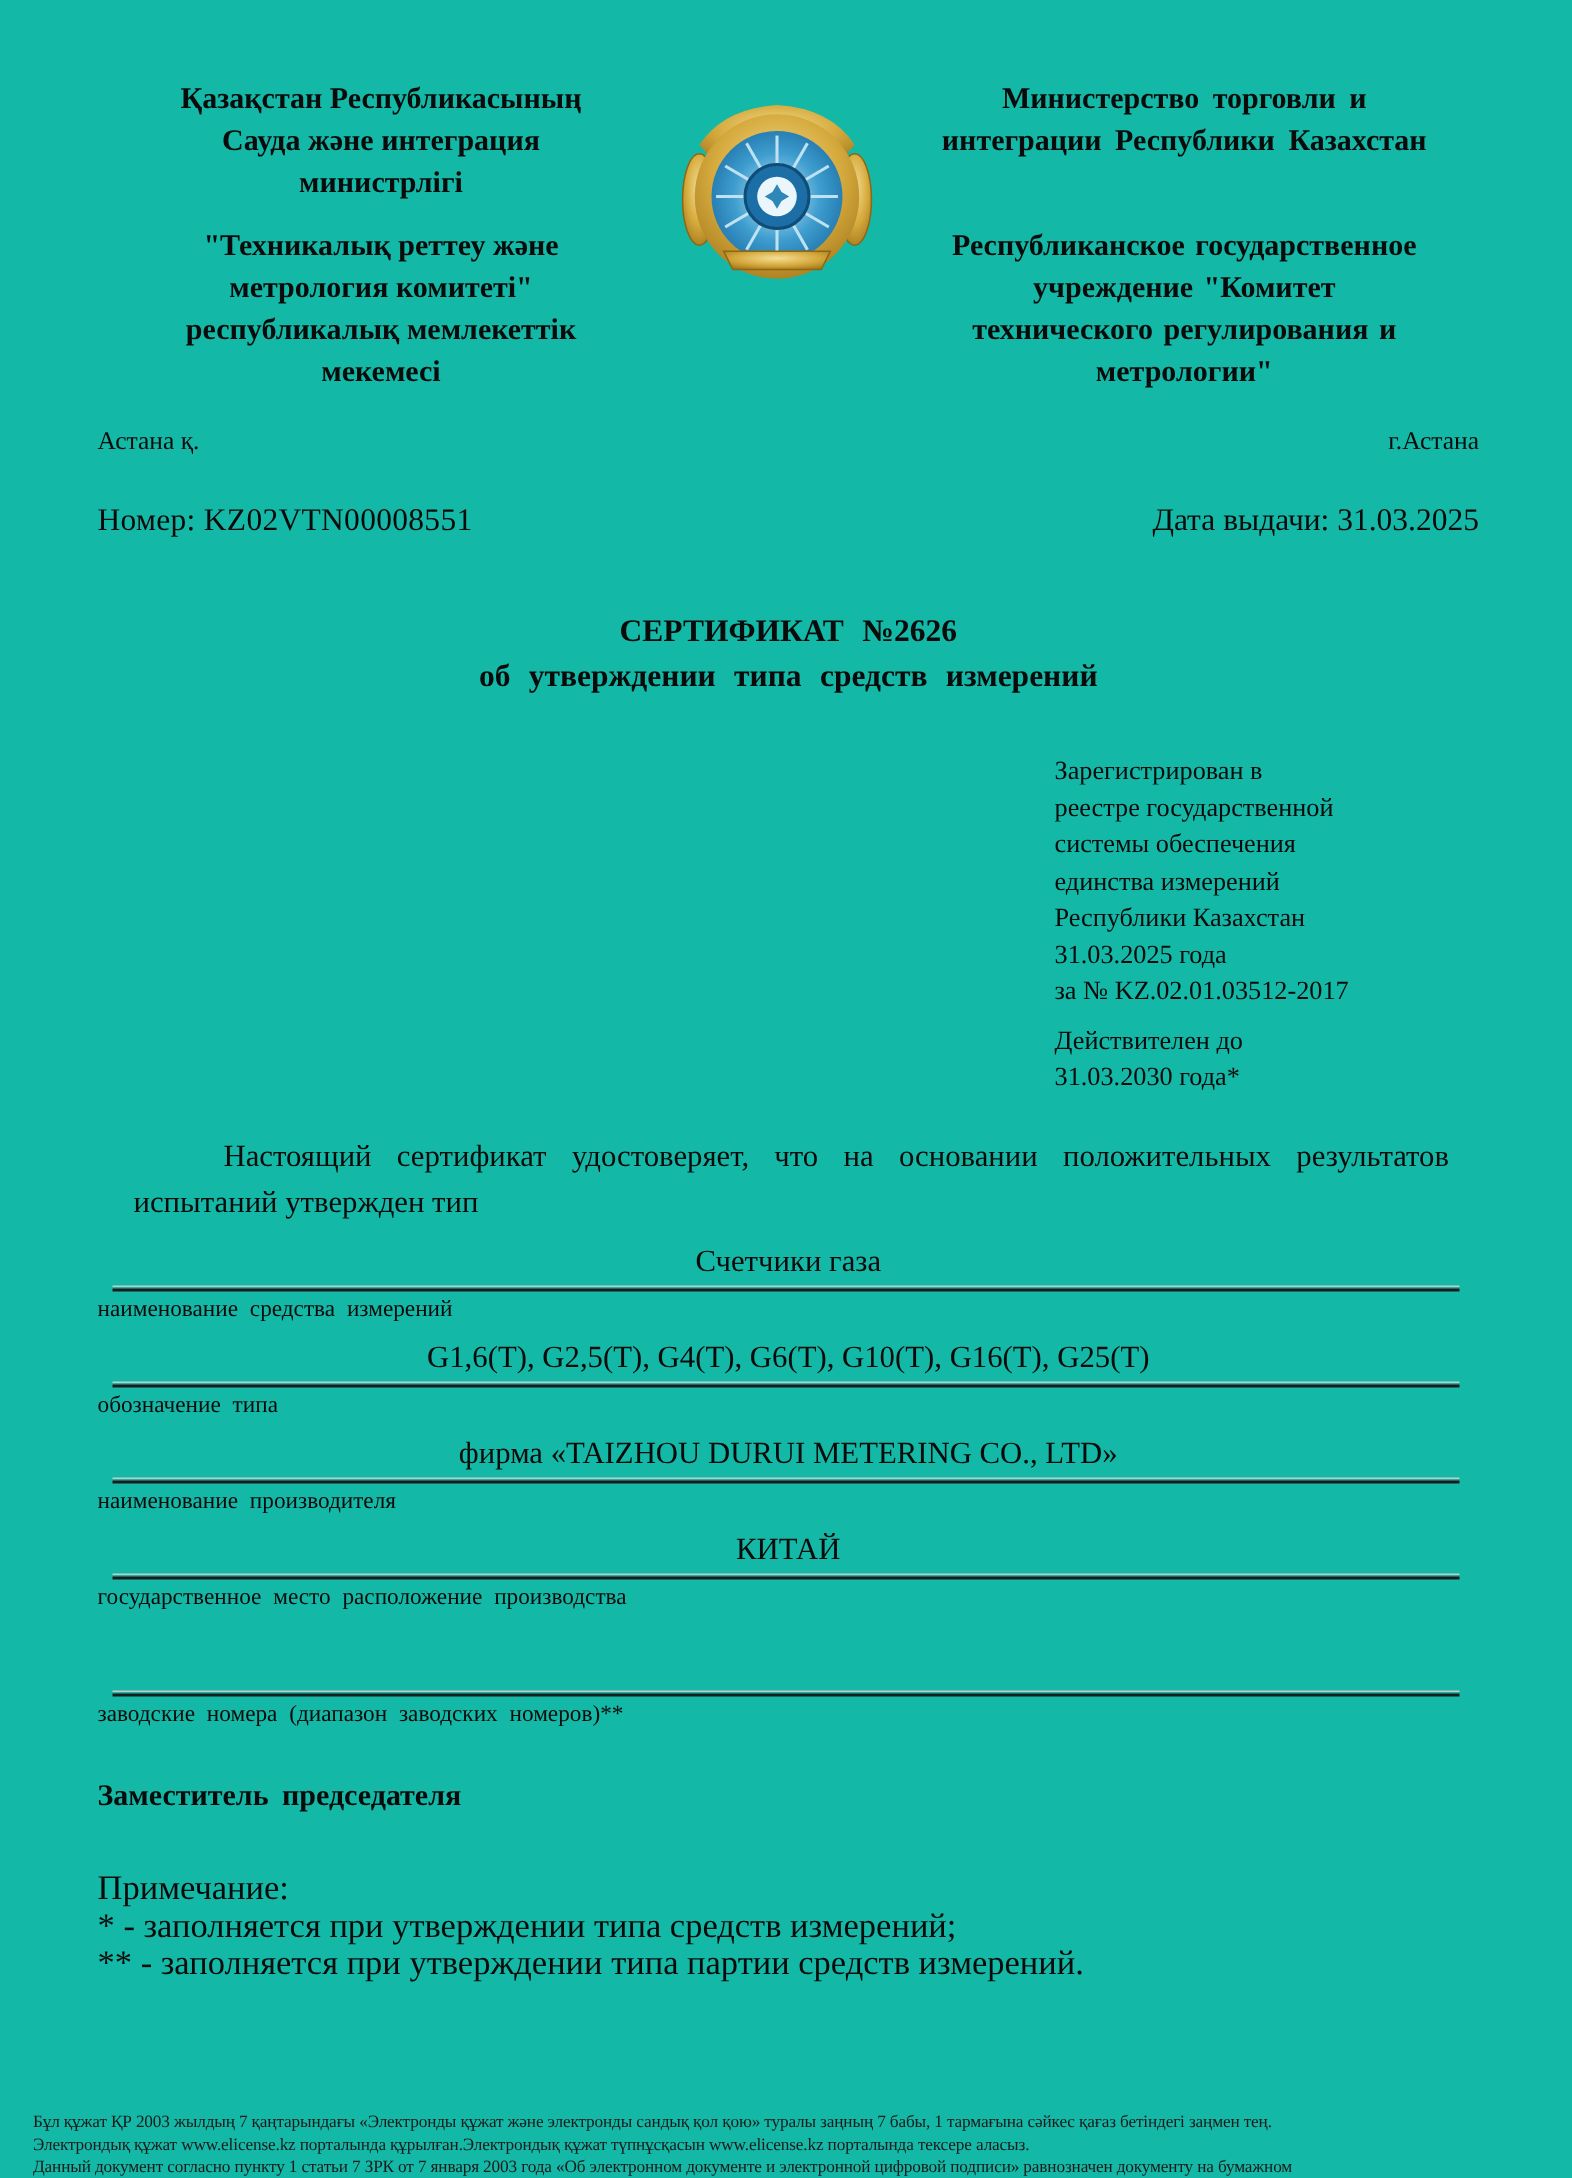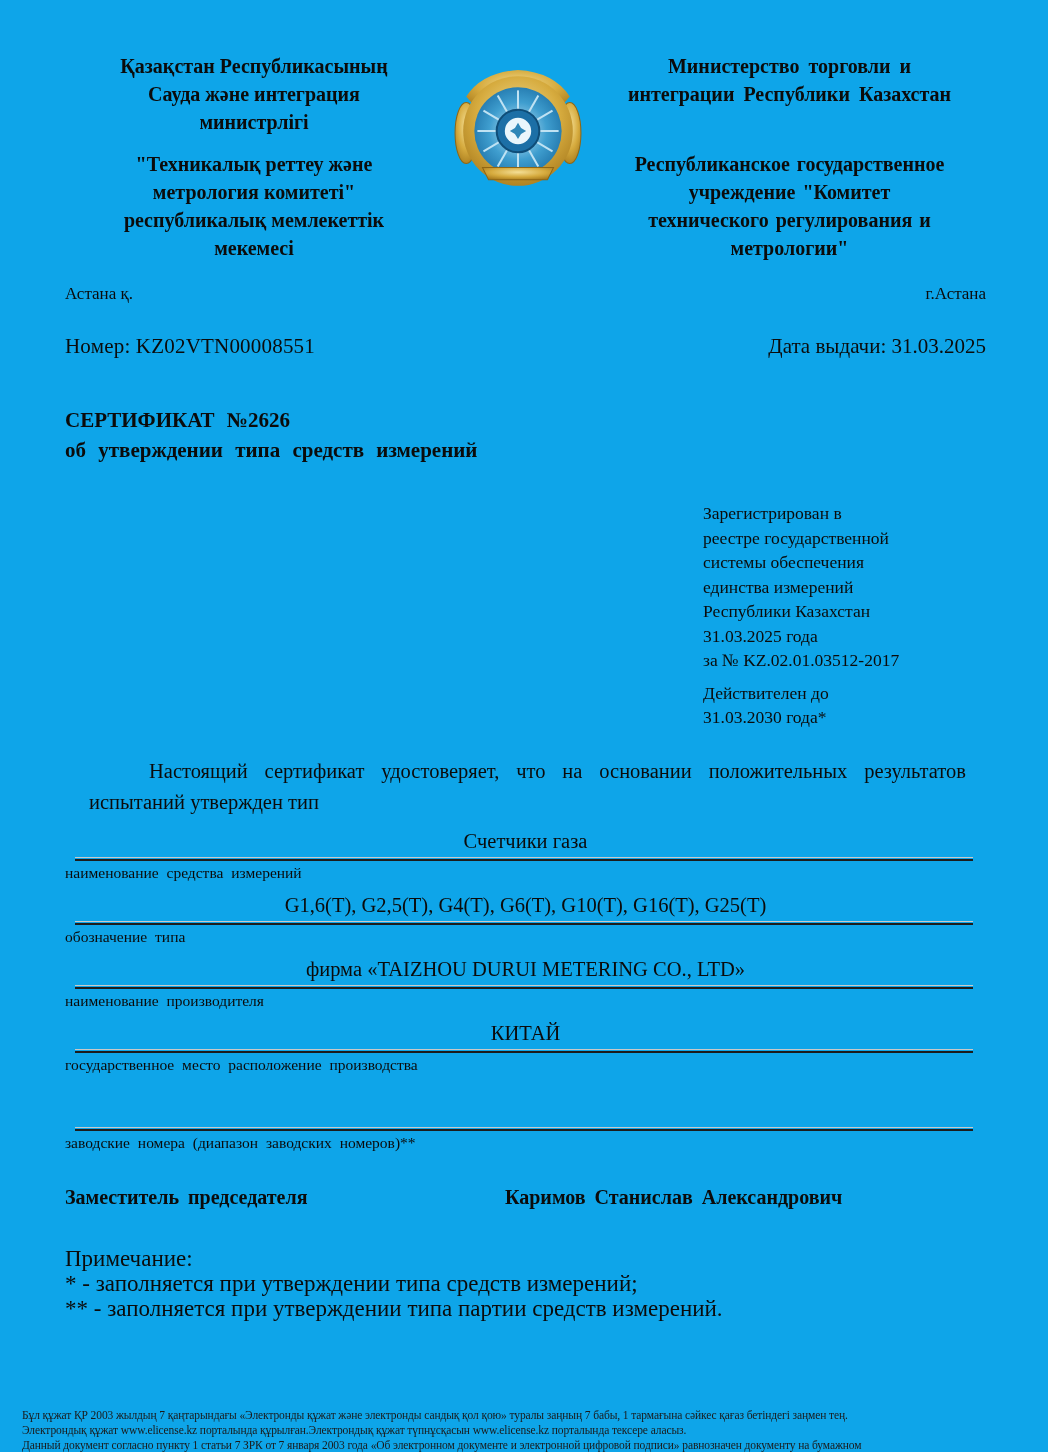--- a/index.html
+++ b/index.html
@@ -1,20 +1,20 @@
 <!DOCTYPE html>
 <html><head>
 <meta charset="utf-8">
 <style>
   html,body{margin:0;padding:0;background:#888;}
   .page{
     position:relative;
     width:1048px;height:1452px;
     margin:0 auto;
-    background:#0ea5e9;
+    background:#14b8a6;
     overflow:hidden;
     font-family:"Liberation Serif","DejaVu Serif",serif;
     color:#0b0b0b;
   }
   .content{padding:52px 62px 0 65px;}
 
   
   .header{display:flex;align-items:flex-start;}
   .header .col-left{width:378px;}
   .header .col-center{width:150px;display:flex;justify-content:center;}
@@ -25,21 +25,21 @@
   .col-right .b1{margin-bottom:42px;word-spacing:4px;}
   .col-right .b2{word-spacing:2px;}
   .emblem{margin-top:14px;}
 
   
   .row-city{display:flex;justify-content:space-between;margin-top:22px;font-size:17px;}
   .row-number{display:flex;justify-content:space-between;margin-top:30px;font-size:21px;}
   .row-number .num{letter-spacing:.2px;}
 
   
-  .title{margin-top:46px;text-align:left;font-weight:bold;font-size:21px;line-height:30px;word-spacing:7px;}
+  .title{margin-top:46px;text-align:center;font-weight:bold;font-size:21px;line-height:30px;word-spacing:7px;}
 
   
   .reg{margin-top:36px;margin-left:638px;font-size:17.5px;line-height:24.5px;}
   .reg .valid{margin-top:8px;}
 
   
   .body-text{margin:26px 20px 0 24px;font-size:20.5px;line-height:31px;text-align:justify;text-indent:60px;}
 
   
   .field{margin-top:10px;}
@@ -195,21 +195,20 @@
 
     <div class="field empty">
       <div class="value"></div>
       <div class="rule"></div>
       <div class="caption">заводские номера (диапазон заводских номеров)**</div>
     </div>
 
 
     <div class="signature">
       <span>Заместитель председателя</span>
-      <span class="name">Каримов Станислав Александрович</span>
     </div>
 
     <div class="notes">
       <div>Примечание:</div>
       <div>* - заполняется при утверждении типа средств измерений;</div>
       <div>** - заполняется при утверждении типа партии средств измерений.</div>
     </div>
 
   </div>
 

